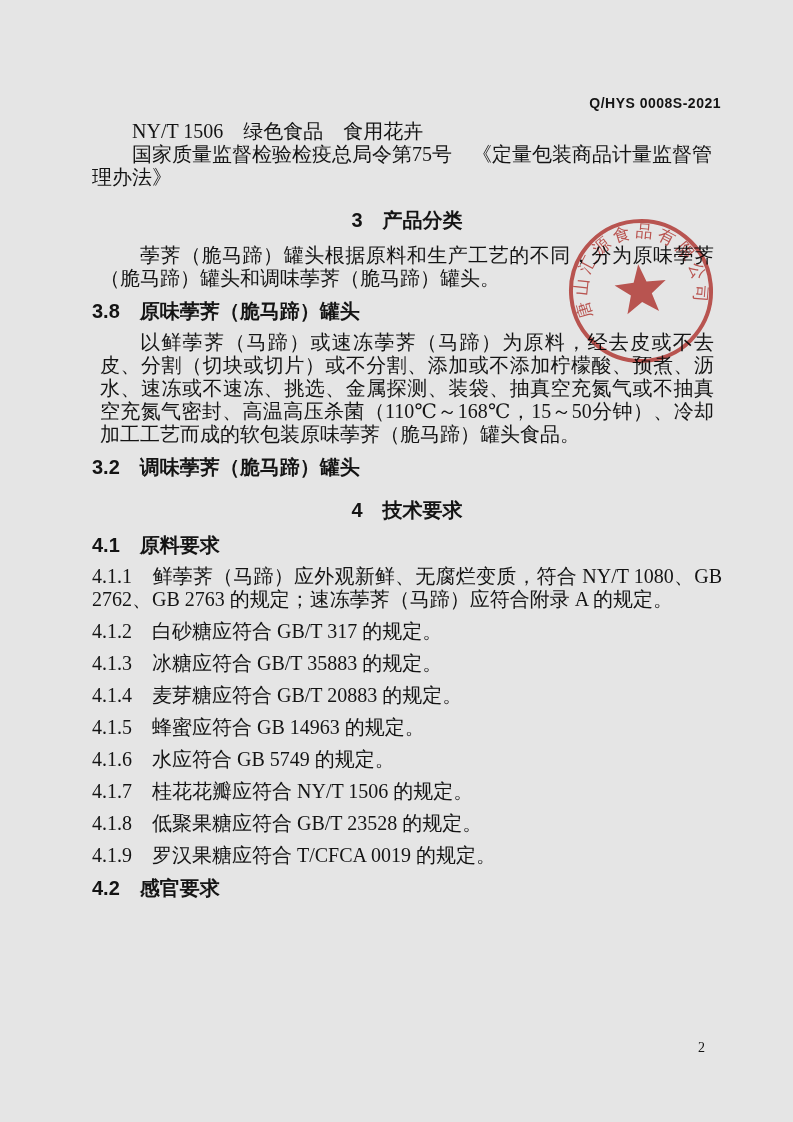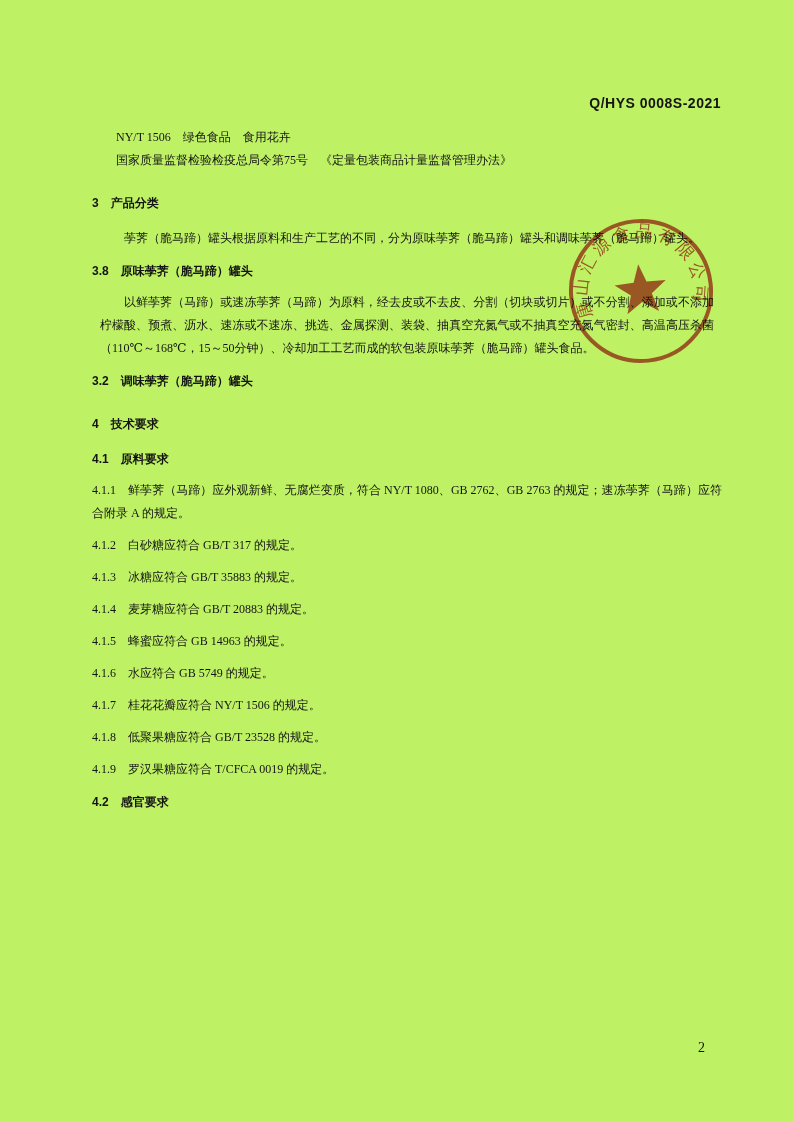--- a/index.html
+++ b/index.html
@@ -2,48 +2,49 @@
 <html><head>
 <meta charset="utf-8">
 <style>
   * { box-sizing: border-box; }
   html, body { margin: 0; padding: 0; background: #ffffff; }
   .page {
     position: relative;
     width: 793px;
     height: 1122px;
     margin: 0 auto;
-    background: #bef264;
+    background: #e5e5e5;
     color: #141414;
     font-family: "Liberation Serif", "DejaVu Serif", serif;
     overflow: hidden;
   }
   .header-code {
     position: absolute;
     top: 95px;
     right: 72px;
     font-size: 14px;
     font-weight: bold;
     font-family: "Liberation Sans", "DejaVu Sans", sans-serif;
     letter-spacing: 0.5px;
   }
   .content {
     position: absolute;
-    top: 126px;
+    top: 120px;
     left: 92px;
     width: 630px;
-    font-size: 12px;
+    font-size: 20px;
     line-height: 23px;
   }
   .blk { margin: 0; }
   .ref { text-indent: 2em; }
   .h1 {
     font-weight: bold;
     font-family: "Liberation Sans", "DejaVu Sans", sans-serif;
     margin: 20px 0 12px;
+    text-align: center;
   }
   .h2 {
     font-weight: bold;
     font-family: "Liberation Sans", "DejaVu Sans", sans-serif;
     margin: 10px 0 8px;
   }
   .para { text-indent: 2em; text-align: justify; margin: 0 8px 8px; }
   .clause { text-align: justify; margin: 0 0 9px; }
   .seal {
     position: absolute;

